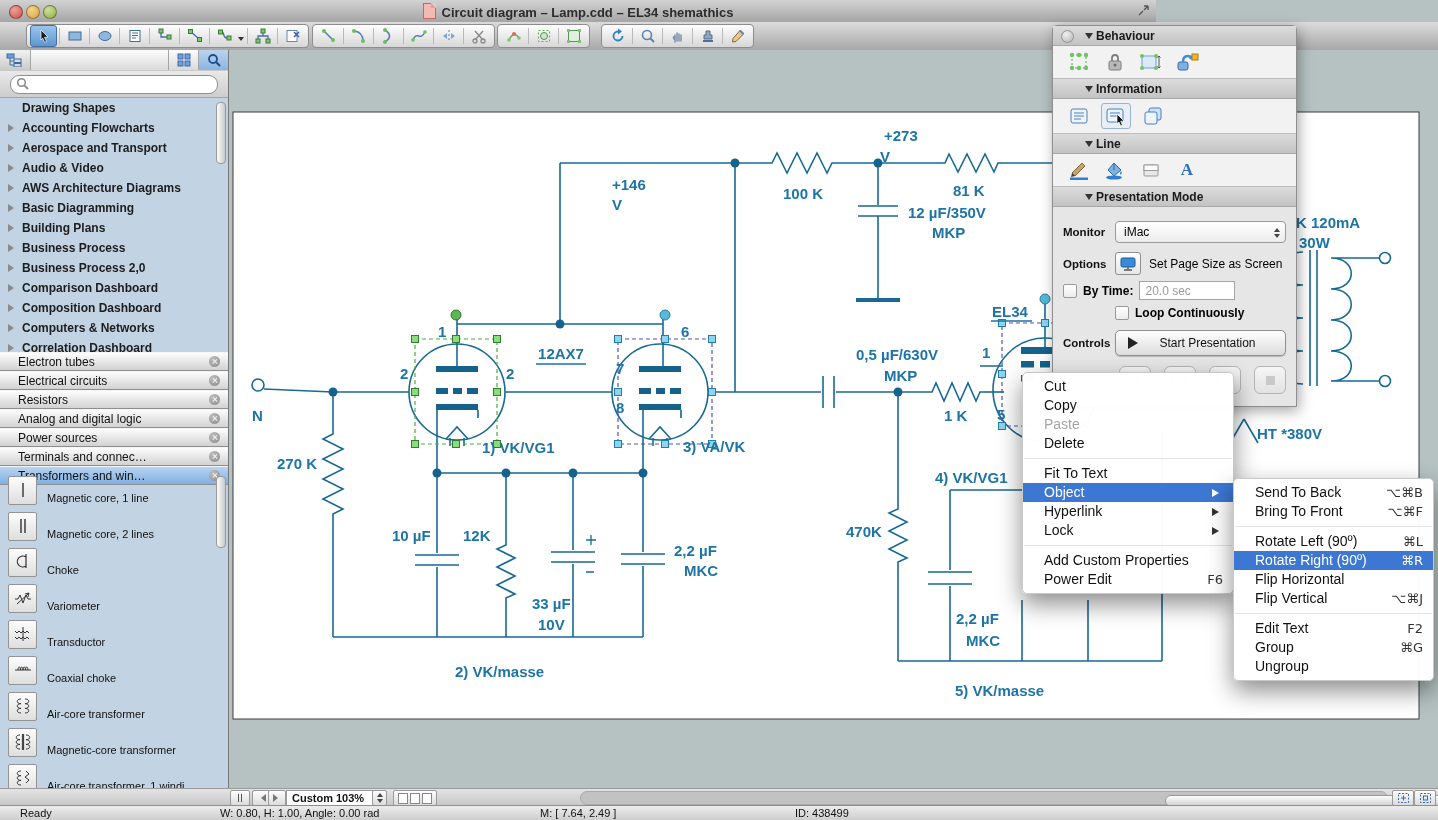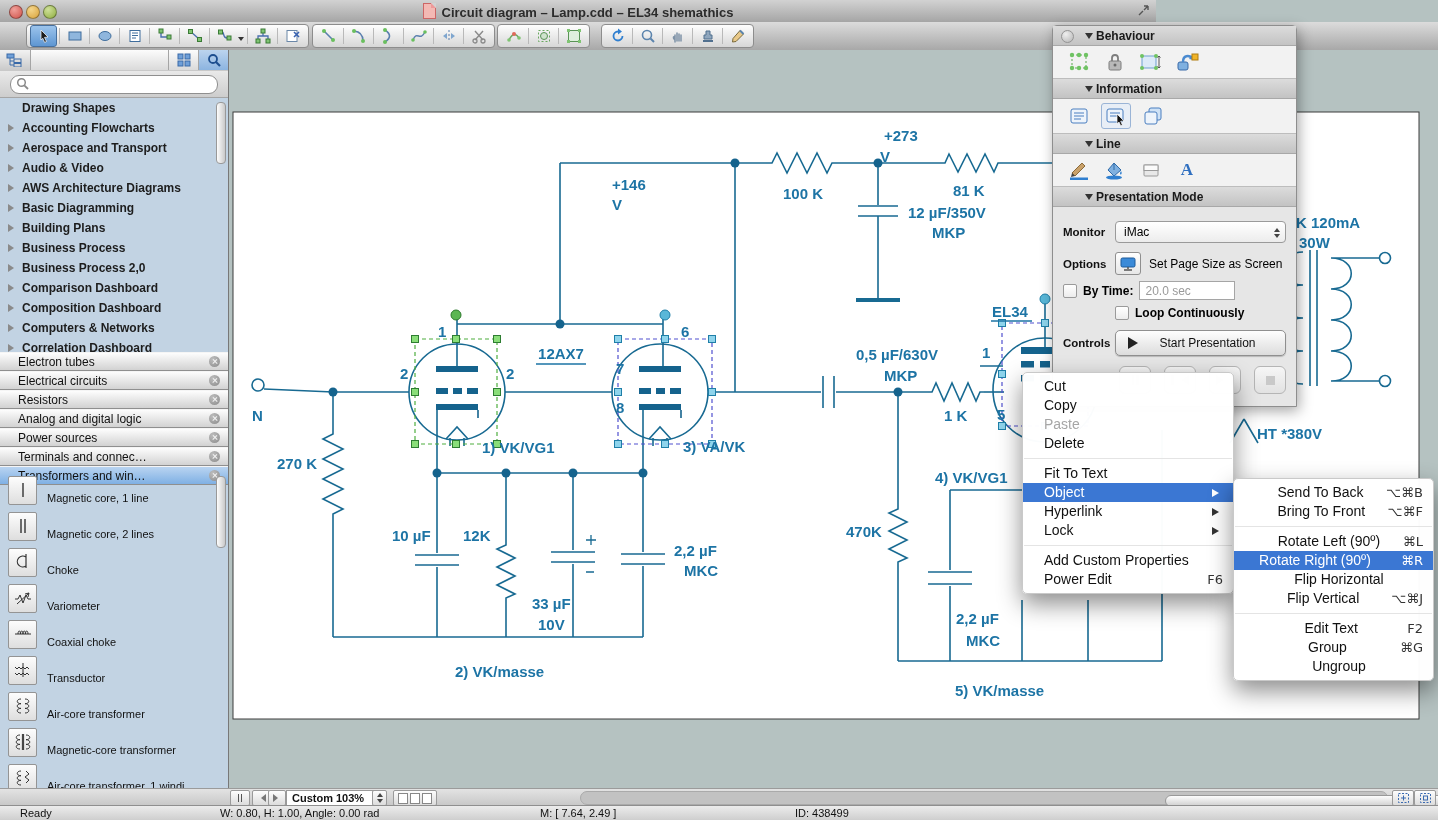--- a/index.html
+++ b/index.html
@@ -98,21 +98,21 @@
        display:flex;align-items:center;justify-content:center;gap:2px;}
   .bar{width:3.5px;height:10px;background:#c9c9c9;}
   .tri-l{width:0;height:0;border:5px solid transparent;border-right:8px solid #c9c9c9;}
   .tri-r{width:0;height:0;border:5px solid transparent;border-left:8px solid #c9c9c9;}
   .sq{width:9px;height:9px;background:#c9c9c9;}
   .vbar{width:2.5px;height:10px;background:#c9c9c9;}
   
   .menu{background:rgba(255,255,255,.98);border:1px solid #c9c9c9;border-radius:5px;
         box-shadow:0 10px 24px rgba(0,0,0,.45);padding:4px 0;font-size:14px;color:#111;}
   #ctxmenu{left:1022px;top:372px;width:210px;}
-  #submenu{left:1233px;top:478px;width:199px;text-align:center;}
+  #submenu{left:1233px;top:478px;width:199px;}
   .mi{height:19px;line-height:19px;display:flex;align-items:center;padding:0 10px 0 21px;}
   .mi .lbl{flex:1;white-space:nowrap;}
   .mi.hl{background:#3b77d3;color:#fff;gap:26px;}
   .mi.dis{color:#a6a6a6;}
   .mi .sc{font-family:"DejaVu Sans",sans-serif;font-size:13px;color:#333;}
   .mi.hl .sc{color:#fff;}
   .msep{height:0;border-top:1px solid #e4e4e4;margin:5px 1px;}
   .subarrow{width:0;height:0;border:4.5px solid transparent;border-left:7px solid #333;margin-left:8px;}
   .mi.hl .subarrow{border-left-color:#fff;}
   
@@ -497,33 +497,33 @@
             <svg width="20" height="20">
               <path d="M2,11 h3 l2,-4 l3,8 l3,-8 l2,4 h3" stroke="#333" fill="none"></path>
               <path d="M4,16 L16,5 M16,5 l-4,1 M16,5 l-1,4" stroke="#333" fill="none"></path>
             </svg>
           </span>
         <span class="shape-label">Variometer</span>
         </div>
       <div class="shape-row">
         <span class="shape-thumb">
             <svg width="20" height="20">
+              <path d="M2,7 l2,2 l2,-2 l2,2 l2,-2 l2,2 l2,-2 l2,2 M2,13 l2,2 l2,-2 l2,2 l2,-2 l2,2 l2,-2 l2,2 M10,3 V17" stroke="#333" fill="none"></path>
+            </svg>
+          </span>
+        <span class="shape-label">Transductor</span>
+        </div>
+      <div class="shape-row">
+        <span class="shape-thumb">
+            <svg width="20" height="20">
               <path d="M2,10 H5 M15,10 H18 M5,10 c0,-4 2.5,-4 2.5,0 c0,-4 2.5,-4 2.5,0 c0,-4 2.5,-4 2.5,0 c0,-4 2.5,-4 2.5,0" stroke="#333" fill="none"></path>
               <path d="M5,10 H15" stroke="#333"></path>
             </svg>
           </span>
         <span class="shape-label">Coaxial choke</span>
-        </div>
-      <div class="shape-row">
-        <span class="shape-thumb">
-            <svg width="20" height="20">
-              <path d="M2,7 l2,2 l2,-2 l2,2 l2,-2 l2,2 l2,-2 l2,2 M2,13 l2,2 l2,-2 l2,2 l2,-2 l2,2 l2,-2 l2,2 M10,3 V17" stroke="#333" fill="none"></path>
-            </svg>
-          </span>
-        <span class="shape-label">Transductor</span>
         </div>
       <div class="shape-row">
         <span class="shape-thumb">
             <svg width="20" height="20">
               <path d="M8,3 c-5,0 -5,4.7 0,4.7 c-5,0 -5,4.7 0,4.7 c-5,0 -5,4.6 0,4.6 M12,3 c5,0 5,4.7 0,4.7 c5,0 5,4.7 0,4.7 c5,0 5,4.6 0,4.6" stroke="#333" fill="none"></path>
             </svg>
           </span>
         <span class="shape-label">Air-core transformer</span>
         </div>
       <div class="shape-row">

